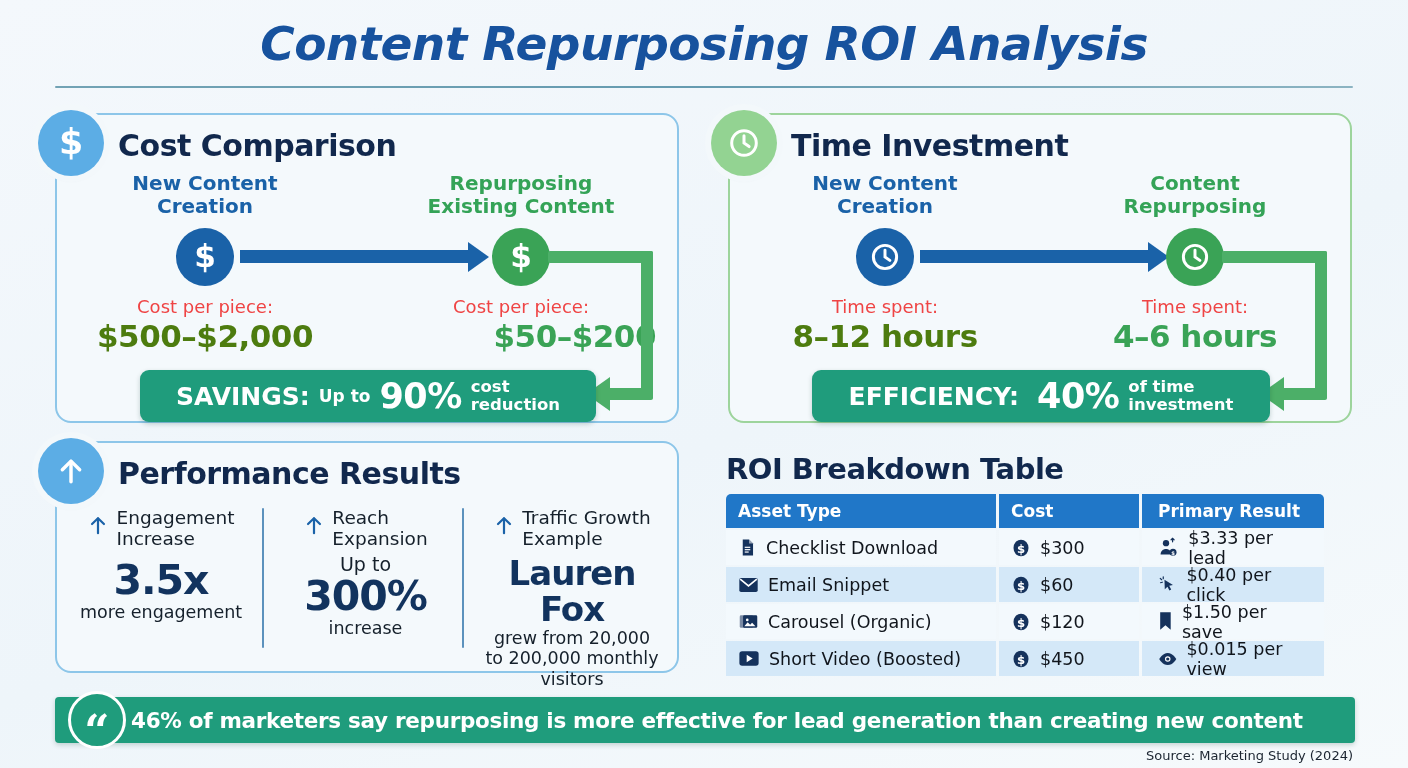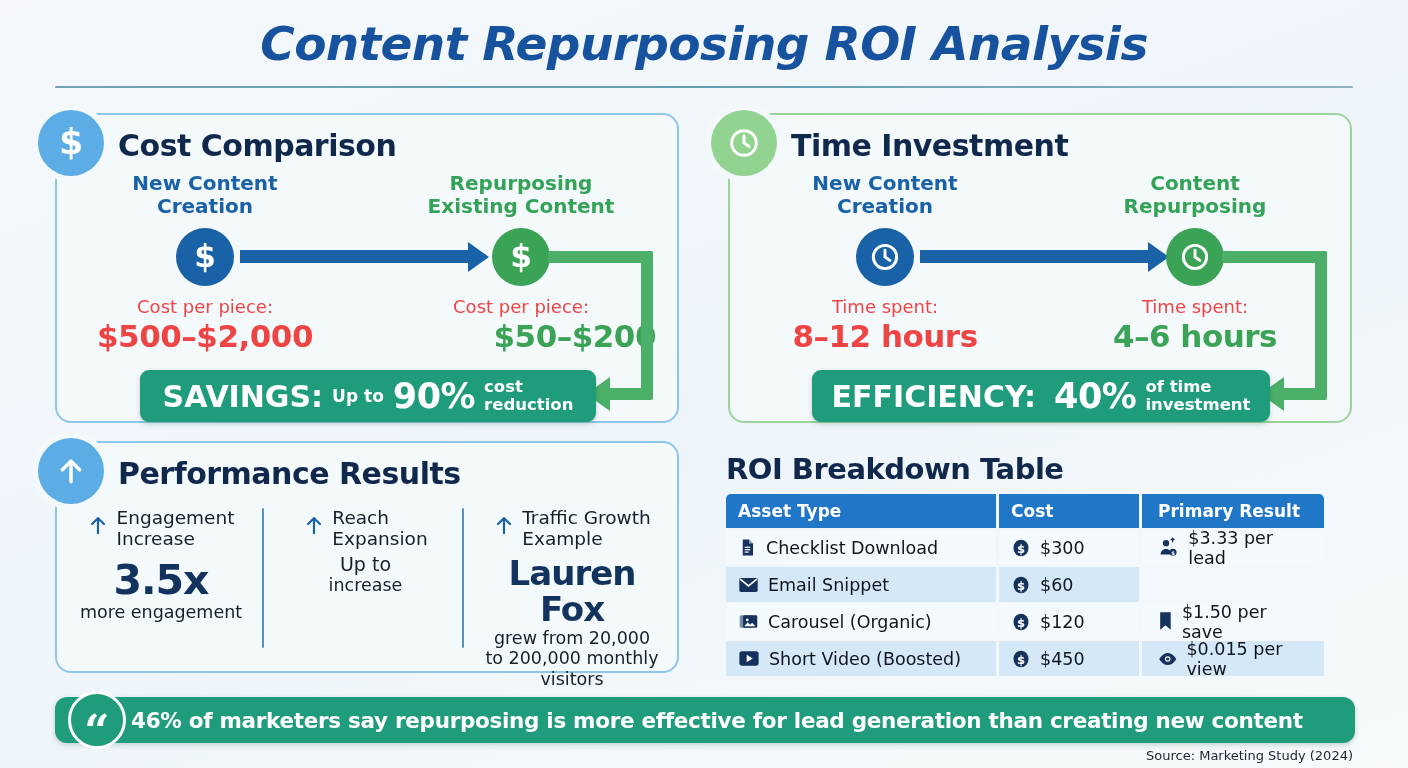--- a/index.html
+++ b/index.html
@@ -71,21 +71,21 @@
   .metric-label {
     position: absolute; width: 250px; text-align: center;
     font-size: 18px; color: #ef4444; font-weight: 400;
     font-family: "DejaVu Sans", sans-serif;
   }
   .metric-value {
     position: absolute; width: 270px; text-align: center;
     font-size: 31px; font-weight: 700; letter-spacing: -0.5px;
     font-family: "DejaVu Sans", sans-serif;
   }
-  .metric-value.blue { color: #ef4444; }
+  .metric-value.blue { color: #4d7c0f; }
   .metric-value.green { color: #3aa356; text-align: right; }
 
   
   .arrow-shaft {
     position: absolute; height: 13px; background: #1a62a8;
   }
   .arrow-head {
     position: absolute; width: 0; height: 0;
     border-top: 15px solid transparent; border-bottom: 15px solid transparent;
     border-left: 21px solid #1a62a8;
@@ -101,21 +101,21 @@
   }
 
   
   .banner {
     position: absolute; height: 52px; border-radius: 9px;
     background: #1f9c7c;
     display: flex; align-items: center; justify-content: center;
     color: #ffffff; box-shadow: 0 2px 5px rgba(0,60,45,.22);
     padding: 0 16px; gap: 9px;
   }
-  .banner .lead { font-size: 30px; font-weight: 700; font-family:"DejaVu Sans",sans-serif; }
+  .banner .lead { font-size: 25px; font-weight: 700; font-family:"DejaVu Sans",sans-serif; }
   .banner .small { font-size: 17px; font-weight: 700; font-family:"DejaVu Sans",sans-serif; }
   .banner .big  { font-size: 35px; font-weight: 700; font-family:"DejaVu Sans",sans-serif; letter-spacing:-0.5px; }
   .banner .two {
     font-size: 16.5px; font-weight: 700; line-height: 1.07; text-align: left;
     font-family:"DejaVu Sans",sans-serif;
   }
 
   
   .stat { position: absolute; text-align: center; }
   .stat-head {
@@ -150,21 +150,21 @@
     display: flex; align-items: center; gap: 9px;
     padding: 6px 12px; font-size: 17.5px; color: #10151c;
     font-family: "DejaVu Sans", sans-serif; height: 35px;
   }
   .c1 { width: 270px; } .c2 { width: 140px; } .c3 { width: 182px; padding-left: 16px; }
   .rw-a .td { background: #f3f9fd; }
   .rw-b .td { background: #d4e8f8; }
 
   
   .quote-bar {
-    position: absolute; height: 46px; border-radius: 12px; background: #1f9c7c;
+    position: absolute; height: 46px; border-radius: 4px; background: #1f9c7c;
     display: flex; align-items: center;
     box-shadow: 0 2px 5px rgba(0,60,45,.2);
   }
   .quote-text {
     color: #fff; font-size: 21.5px; font-weight: 700; white-space: nowrap;
     font-family: "DejaVu Sans", sans-serif; letter-spacing: -0.3px;
     margin-left: 76px;
   }
   .quote-badge {
     position: absolute; width: 58px; height: 58px; border-radius: 50%;
@@ -324,20 +324,21 @@
       <svg width="22" height="34" viewBox="0 0 24 24" fill="none" stroke="#1a62a8" stroke-width="2.4" stroke-linecap="round" stroke-linejoin="round">
           <path d="M12 21V5"></path>
           <path d="M5.5 11L12 4.6 18.5 11"></path>
         </svg>
       <span>
         <div>Reach</div>
         <div>Expansion</div>
       </span>
     </div>
     <div class="stat-upto">Up to</div>
+    <div class="stat-big">300%</div>
     <div class="stat-sub">increase</div>
   </div>
 
   <div class="divider-v" style="left:462px; top:508px; height:140px;"></div>
 
   <div class="stat" style="left:472px; top:508px; width:200px;">
     <div class="stat-head">
       <svg width="22" height="34" viewBox="0 0 24 24" fill="none" stroke="#1a62a8" stroke-width="2.4" stroke-linecap="round" stroke-linejoin="round">
           <path d="M12 21V5"></path>
           <path d="M5.5 11L12 4.6 18.5 11"></path>
@@ -402,20 +403,27 @@
           </svg>
         <span>Email Snippet</span>
       </div>
       <div class="td c2">
         <svg width="20" height="20" viewBox="0 0 24 24">
             <ellipse cx="12" cy="12" rx="9" ry="10" fill="#15325c"></ellipse>
            <text x="12" y="17.5" font-size="14" font-weight="700" text-anchor="middle" fill="#fff" font-family="DejaVu Sans, sans-serif">$</text>
           </svg>
         <span>$60</span>
       </div>
+      <div class="td c3">
+        <svg width="20" height="21" viewBox="0 0 24 24">
+            <path d="M8 6l10.5 6.6-4.6 1.1 2.4 4.6-2.2 1.1-2.4-4.6-3.3 3.2z" fill="#15325c"></path>
+           <path d="M6.5 2.5v2.4M2.8 4.4l1.7 1.7M3.1 9.8l2.3-.6" stroke="#15325c" stroke-width="1.5" stroke-linecap="round"></path>
+          </svg>
+        <span>$0.40 per click</span>
+      </div>
     </div>
 
     <div class="trow rw-a">
       <div class="td c1">
         <svg width="21" height="20" viewBox="0 0 24 24">
             <rect x="1.5" y="4" width="16" height="15" rx="1.6" fill="#15325c" opacity=".55"></rect>
            <rect x="5.5" y="4" width="17" height="15" rx="1.6" fill="#15325c"></rect>
            <circle cx="10.5" cy="9.5" r="1.6" fill="#fff"></circle>
            <path d="M7 17l4-4.6 3 3 2.3-2.4 4 4z" fill="#fff"></path>
           </svg>

